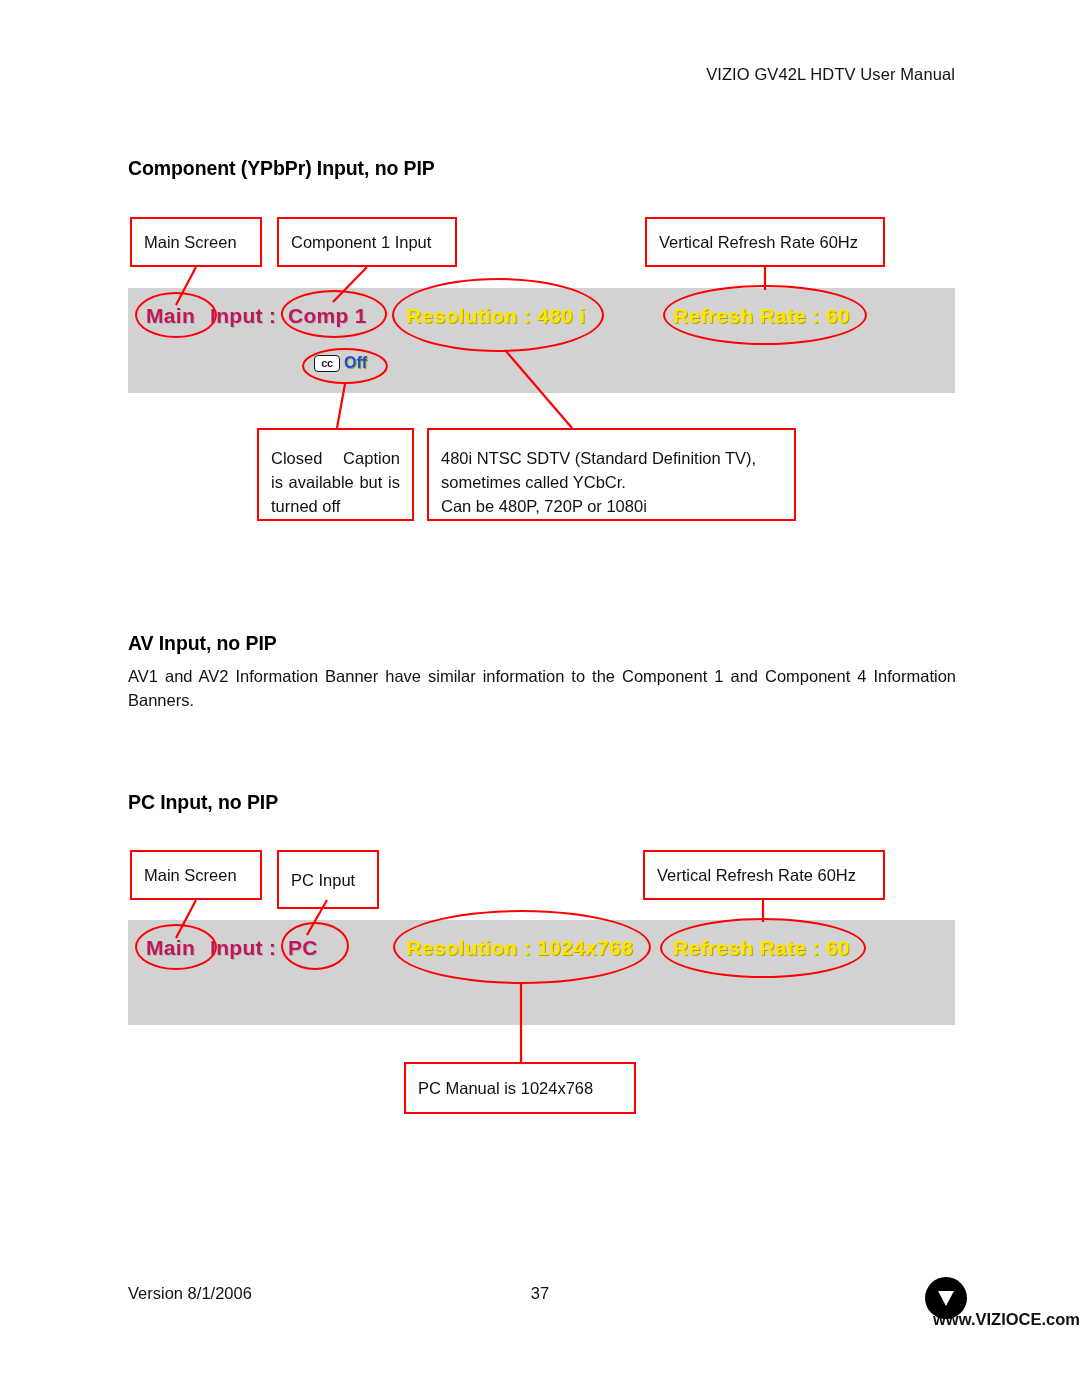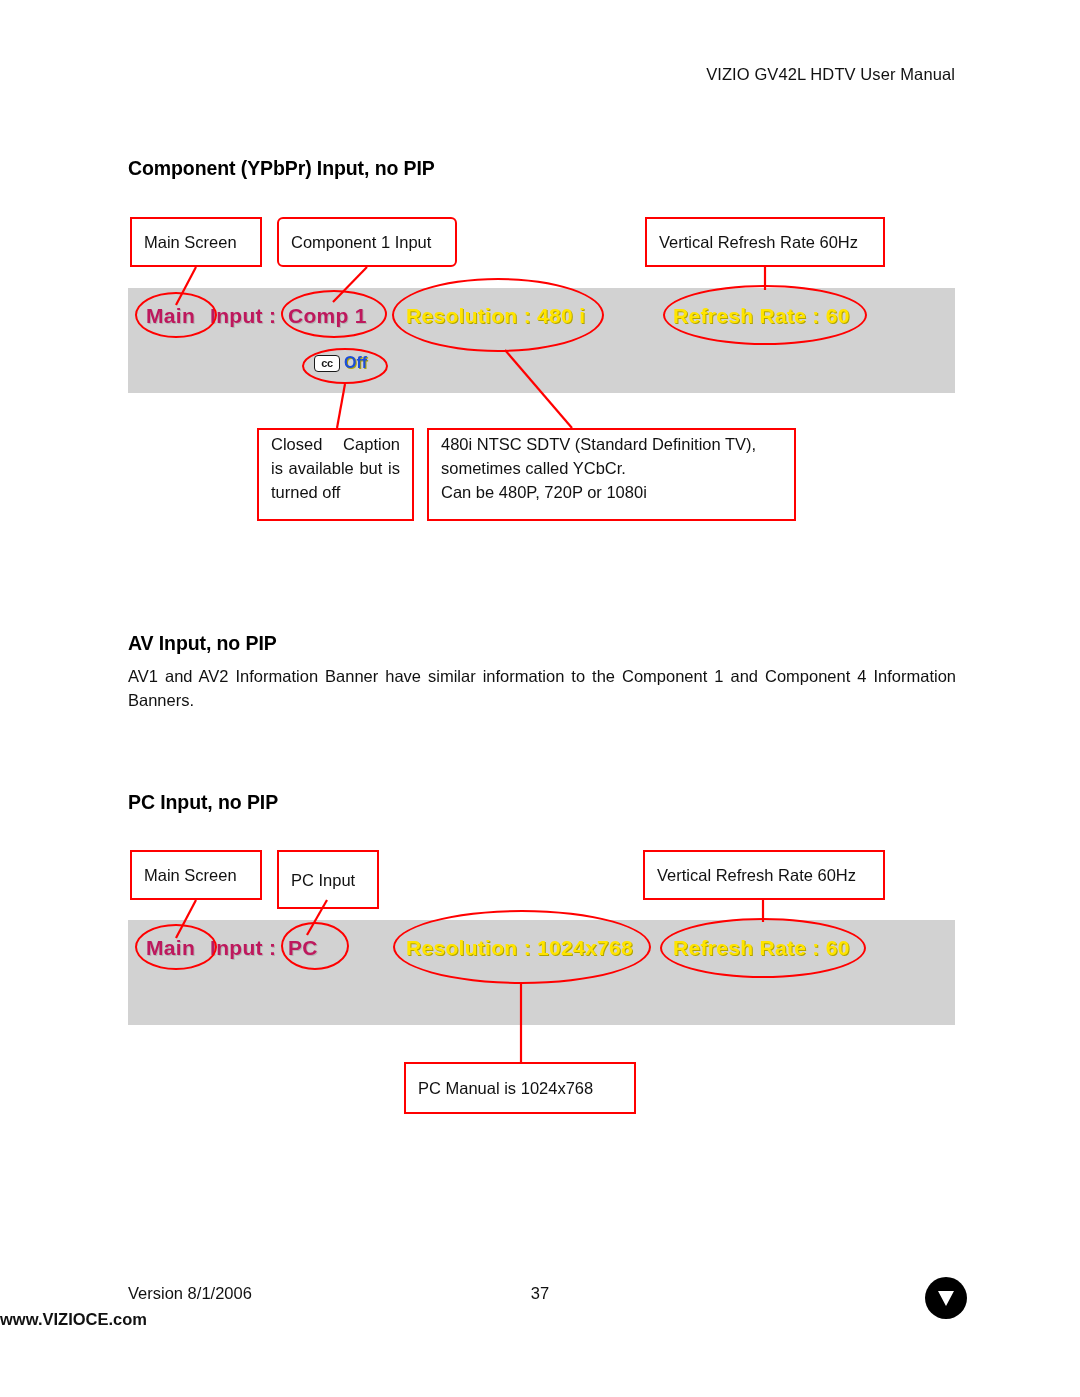--- a/index.html
+++ b/index.html
@@ -112,21 +112,21 @@
 
   
   .callout {
     position: absolute;
     border: 2.5px solid #ff0000;
     background: #ffffff;
     box-sizing: border-box;
     font-size: 16.5px;
     color: #111;
     line-height: 24px;
-    padding: 2px 12px;
+    padding: 16px 12px;
   }
   .callout.center { display: flex; align-items: center; }
   .callout.justify { text-align: justify; }
 
   
   .ellipse {
     position: absolute;
     border: 2.5px solid #ff0000;
     border-radius: 50%;
     box-sizing: border-box;
@@ -157,21 +157,21 @@
     width: 1080px;
     text-align: center;
     font-size: 16.5px;
     color: #111;
   }
   .footer-site {
     position: absolute;
     left: 0;
     top: 1310px;
     width: 1080px;
-    text-align: left;
+    text-align: right;
     font-size: 16.5px;
     font-weight: bold;
     color: #111;
   }
   .vizio-logo {
     position: absolute;
     left: 925px;
     top: 1277px;
     width: 42px;
     height: 42px;
@@ -208,21 +208,21 @@
   <div class="ellipse" style="left:135px; top:292px; width:82px; height:46px;"></div>
   <div class="ellipse" style="left:281px; top:290px; width:106px; height:48px;"></div>
   <div class="ellipse" style="left:392px; top:278px; width:212px; height:74px;"></div>
   <div class="ellipse" style="left:663px; top:285px; width:204px; height:60px;"></div>
   <div class="ellipse" style="left:302px; top:348px; width:86px; height:36px;"></div>
 
   <div class="callout center" style="left:130px; top:217px; width:132px; height:50px;">
     <span>Main Screen</span>
   </div>
 
-  <div class="callout center" style="left:277px; top:217px; width:180px; height:50px;border-radius:6px;">
+  <div class="callout center" style="left:277px; top:217px; width:180px; height:50px;">
     <span>Component 1 Input</span>
   </div>
 
   <div class="callout center" style="left:645px; top:217px; width:240px; height:50px;">
     <span>Vertical Refresh Rate 60Hz</span>
   </div>
 
   <div class="callout justify" style="left:257px; top:428px; width:157px; height:93px;">
     <span>Closed Caption is available but is turned off</span>
   </div>

